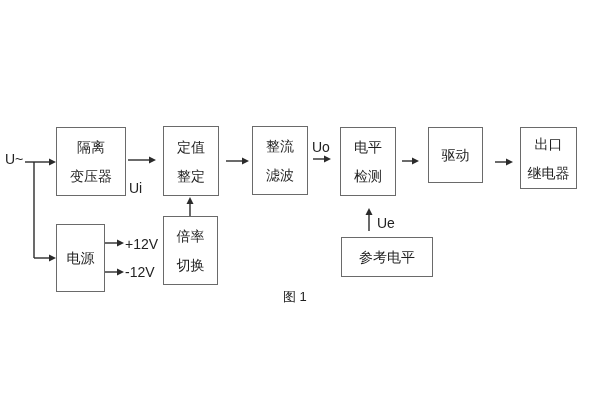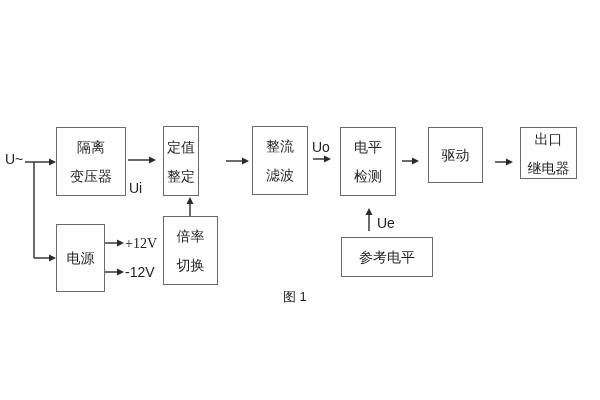--- a/index.html
+++ b/index.html
@@ -33,40 +33,40 @@
     flex-direction: column;
     align-items: center;
     justify-content: center;
     gap: 15px;
     font-size: 14px;
     line-height: 14px;
     color: #1f1f1f;
   }
   .box .bl { white-space: nowrap; }
   .b-iso { left: 56px;  top: 127px; width: 70px; height: 69px; }
-  .b-set { left: 163px; top: 126px; width: 36px; height: 70px; }
+  .b-set { left: 163px; top: 126px; width: 56px; height: 70px; }
   .b-rec { left: 252px; top: 126px; width: 56px; height: 69px; }
   .b-lvl { left: 340px; top: 127px; width: 56px; height: 69px; }
   .b-drv { left: 428px; top: 127px; width: 55px; height: 56px; }
-  .b-out { left: 520px; top: 127px; width: 57px; height: 52px; }
+  .b-out { left: 520px; top: 127px; width: 57px; height: 62px; }
   .b-pwr { left: 56px;  top: 224px; width: 49px; height: 68px; }
   .b-rat { left: 163px; top: 216px; width: 55px; height: 69px; }
   .b-ref { left: 341px; top: 237px; width: 92px; height: 40px; }
   .lbl {
     position: absolute;
     font-size: 14px;
     line-height: 14px;
     color: #222222;
     white-space: nowrap;
   }
   .lbl-u   { left: 5px;   top: 152px; }
   .lbl-ui  { left: 129px; top: 139px; margin-top: 42px; }
   .lbl-uo  { left: 312px; top: 140px; }
   .lbl-ue  { left: 377px; top: 216px; }
-  .lbl-p12 { left: 125px; top: 237px; font-family: Liberation Serif, serif; }
+  .lbl-p12 { left: 125px; top: 237px; }
   .lbl-n12 { left: 125px; top: 265px; }
   .caption {
     position: absolute;
     left: 283px;
     top: 288px;
     font-size: 13px;
     color: #1f1f1f;
     white-space: nowrap;
   }
 </style>

